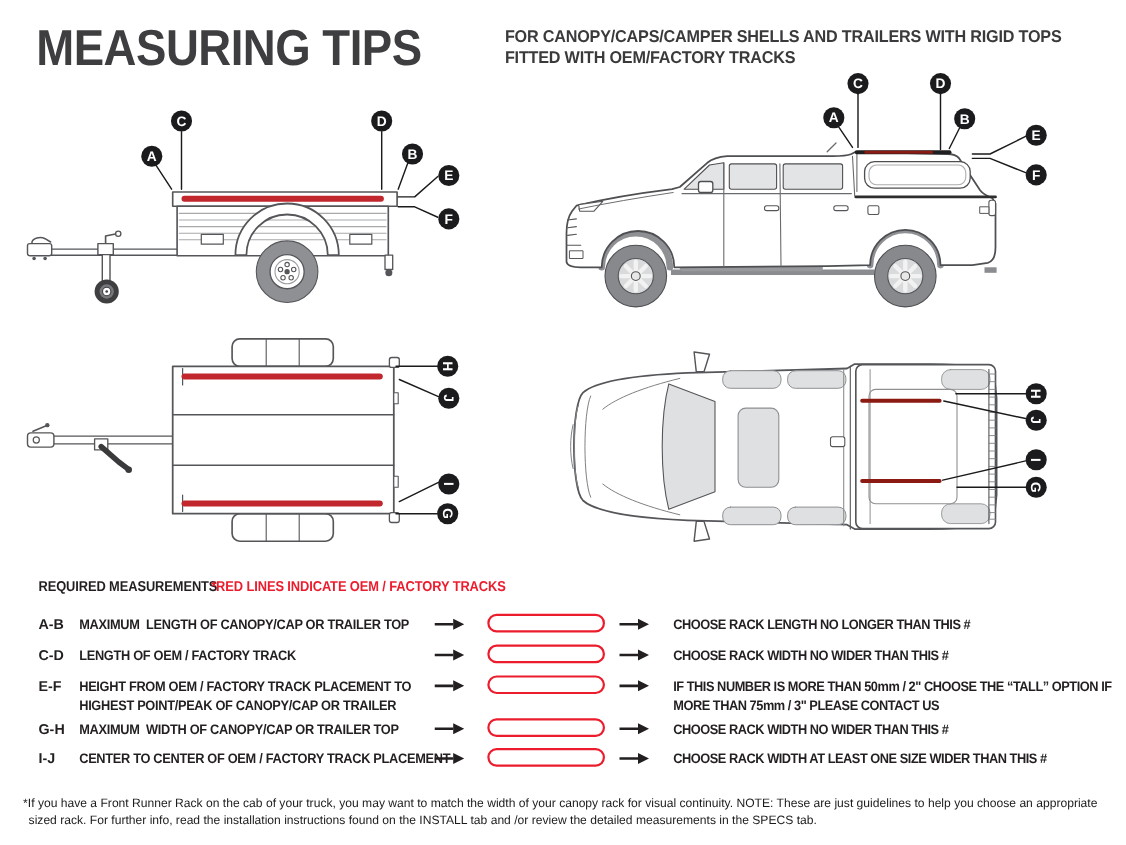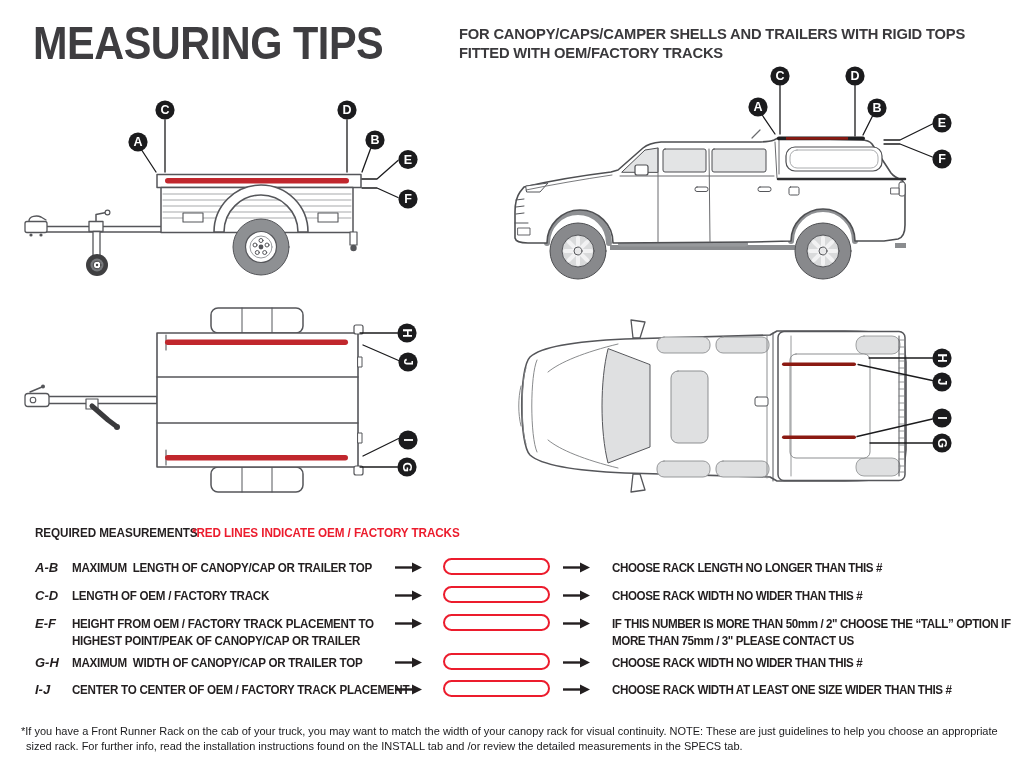--- a/index.html
+++ b/index.html
@@ -16,21 +16,21 @@
   #truck-side{left:490px;top:60px;}
   #trailer-top{left:20px;top:300px;}
   #truck-top{left:490px;top:300px;}
 
   .legend-required{position:absolute;left:35px;top:525px;font-size:13px;font-weight:bold;color:#231f20;
         letter-spacing:-0.1px;white-space:pre;transform:scaleX(.90);transform-origin:0 0;}
   .legend-rednote{position:absolute;left:192px;top:525px;font-size:13px;font-weight:bold;color:#ec1c2d;
         letter-spacing:-0.1px;white-space:pre;transform:scaleX(.90);transform-origin:0 0;}
 
   .mrow{position:absolute;left:35px;height:20px;}
-  .mrow .code{position:absolute;left:0;top:0;font-size:13px;font-weight:bold;white-space:pre;font-style:italic;}
+  .mrow .code{position:absolute;left:0;top:0;font-size:13px;font-weight:bold;white-space:pre;}
   .mrow .desc{position:absolute;left:37px;top:0;font-size:12.5px;font-weight:bold;line-height:17px;
         letter-spacing:-0.3px;white-space:pre;transform:scaleX(.93);transform-origin:0 0;}
   .mrow .desc.wrap{white-space:pre-wrap;width:350px;}
   .mrow .arrow1{position:absolute;left:360px;top:1.5px;}
   .mrow .capsule{position:absolute;left:408px;top:-2px;width:103px;height:13px;border:2px solid #ec1c2d;
         border-radius:9px;background:#fff;}
   .mrow .arrow2{position:absolute;left:528px;top:1.5px;}
   .mrow .instr{position:absolute;left:577px;top:0;font-size:12.5px;font-weight:bold;line-height:17px;
         letter-spacing:-0.45px;white-space:pre;transform:scaleX(.93);transform-origin:0 0;}
   .mrow .instr.wrap{white-space:pre-wrap;width:434px;}

